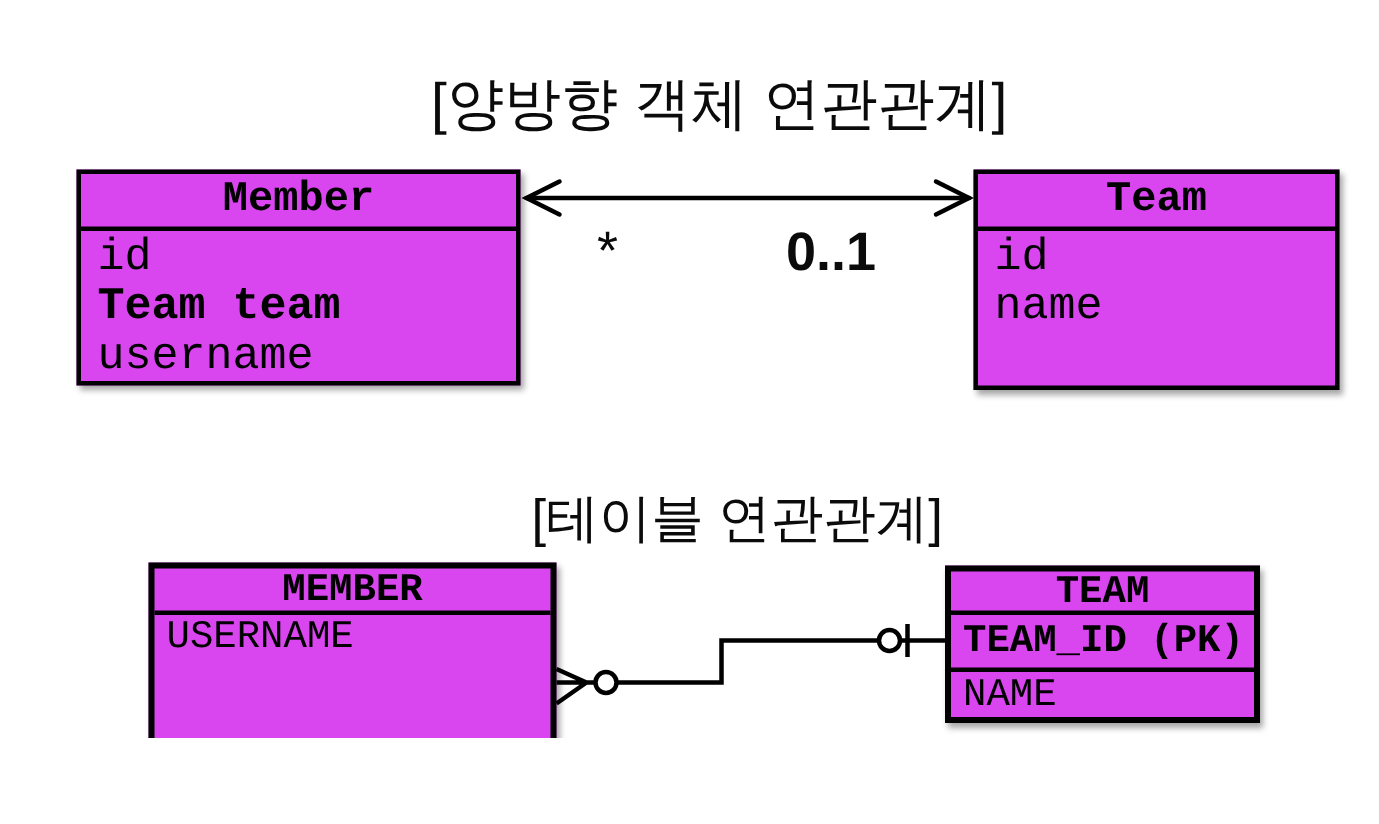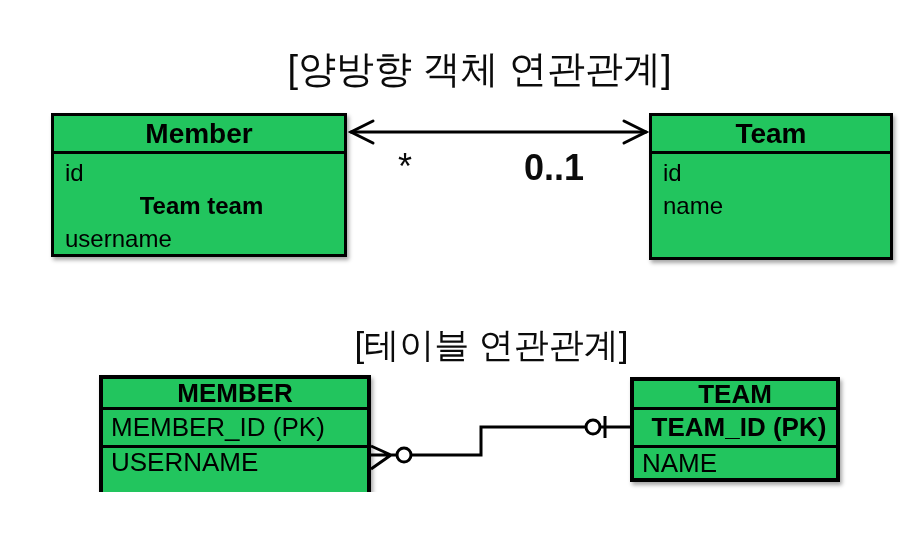--- a/index.html
+++ b/index.html
@@ -8,30 +8,31 @@
     font-family:"Liberation Sans","DejaVu Sans",sans-serif;color:#000;
   }
   .section-title{
     position:absolute;left:0;width:100%;text-align:center;box-sizing:border-box;
     color:#0b0b0b;letter-spacing:0px;white-space:nowrap;
   }
   .title-object{top:44px;font-size:38px;padding-left:40px;}
   .title-table{top:322px;font-size:35px;padding-left:64px;}
 
   .diagram-box{
-    position:absolute;background:#22c55e;border:3px solid #000;box-sizing:border-box;
+    position:absolute;background:#d946ef;border:3px solid #000;box-sizing:border-box;
     box-shadow:2px 3px 4px rgba(0,0,0,0.35);
+    font-family:Liberation Mono, monospace;
   }
   .class-header{
     border-bottom:3px solid #000;font-weight:bold;font-size:28px;text-align:center;
     height:35px;line-height:35px;overflow:hidden;
   }
   .class-body{padding:2px 6px 0 11px;}
-  .class-row{font-size:24px;line-height:33px;white-space:nowrap;overflow:hidden;}
-  .bold{font-weight:bold;text-align:center;}
+  .class-row{font-size:30px;line-height:33px;white-space:nowrap;overflow:hidden;}
+  .bold{font-weight:bold;}
 
   .member-class{left:51px;top:113px;width:296px;height:144px;}
   .team-class{left:649px;top:113px;width:244px;height:147px;}
 
   .mult-label{position:absolute;font-size:36px;color:#0b0b0b;white-space:nowrap;}
   .mult-left{left:398px;top:146px;}
   .mult-right{left:524px;top:147px;font-weight:bold;}
 
   .table-box{border-width:4px;}
   .member-table{left:99px;top:375px;width:272px;height:130px;}
@@ -76,21 +77,20 @@
     </div>
   </div>
 
   <div class="mult-label mult-left">*</div>
   <div class="mult-label mult-right">0..1</div>
 
   <div class="section-title title-table">[테이블 연관관계]</div>
 
   <div class="diagram-box table-box member-table">
     <div class="table-header">MEMBER</div>
-    <div class="table-pkrow">MEMBER_ID (PK)</div>
     <div class="table-rest">
       <div class="table-row">USERNAME</div>
     </div>
   </div>
 
   <div class="diagram-box table-box team-table">
     <div class="table-header">TEAM</div>
     <div class="table-pkrow bold">TEAM_ID (PK)</div>
     <div class="table-rest">
       <div class="table-row">NAME</div>

